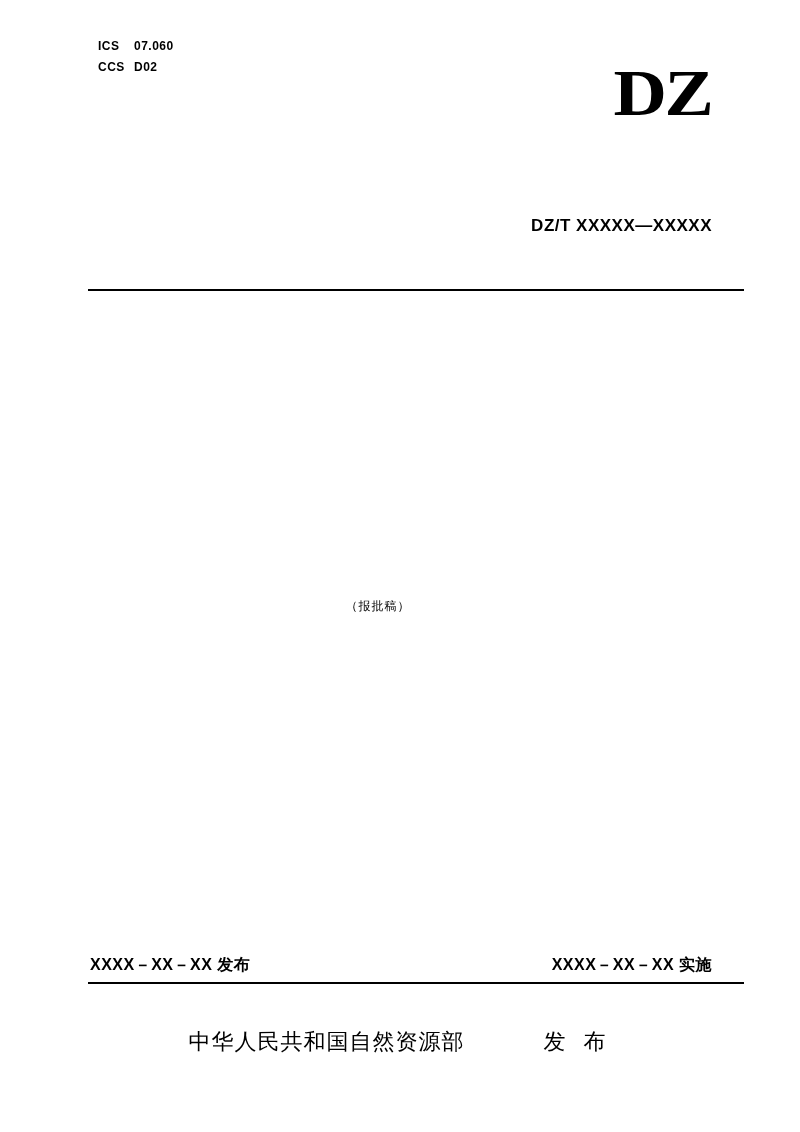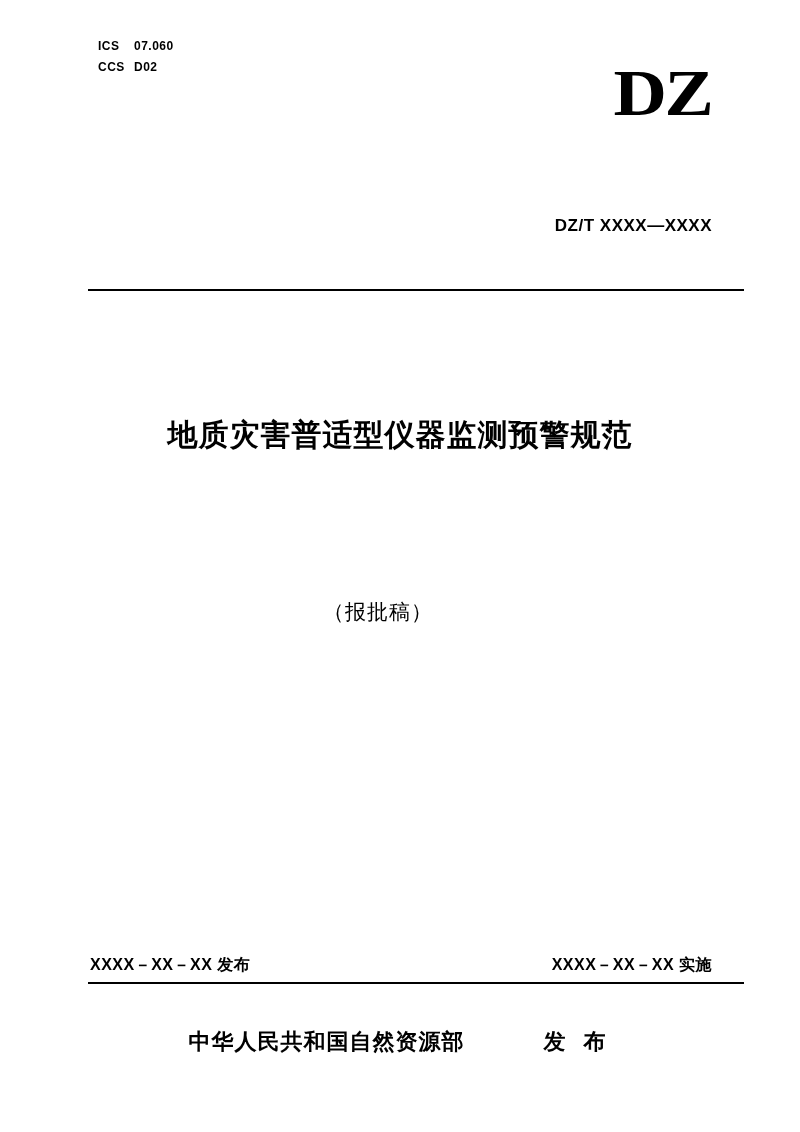--- a/index.html
+++ b/index.html
@@ -124,21 +124,21 @@
     font-size: 16.5px;
     letter-spacing: 0.1px;
   }
   .draft-stage {
     position: absolute;
     top: 598px;
     left: 0;
     width: 756px;
     text-align: center;
     font-family: "Liberation Sans", sans-serif;
-    font-size: 21px;
+    font-size: 12px;
     letter-spacing: 1px;
   }
 
   
   .issue-date {
     position: absolute;
     top: 955px;
     left: 90px;
     font-family: "Liberation Sans", sans-serif;
     font-weight: bold;
@@ -157,21 +157,21 @@
   }
 
   
   .publisher-row {
     position: absolute;
     top: 1027px;
     left: 0;
     width: 800px;
     text-align: center;
     font-family: "Liberation Sans", sans-serif;
-    font-weight: bold;
+    font-weight: normal;
     font-size: 22px;
     letter-spacing: 1px;
   }
   .publisher-row .issuer {
     display: inline-block;
   }
   .publisher-row .publish-word {
     display: inline-block;
     margin-left: 72px;
     letter-spacing: 6px;
@@ -189,25 +189,24 @@
     </div>
     <div class="code-row">
       <span class="code-key">CCS</span>
       <span class="code-val">D02</span>
     </div>
   </div>
 
   <div class="dz-logo">DZ</div>
 
 
-  <div class="std-number">DZ/T XXXX—XXXX</div>
+  <div class="std-number">DZ/T XXXXX—XXXXX</div>
 
   <div class="rule-top"></div>
 
-  <div class="title-cn">地质灾害普适型仪器监测预警规范</div>
   <div class="draft-stage">（报批稿）</div>
 
   <div class="rule-bottom"></div>
 
   <div class="issue-date">XXXX－XX－XX 发布</div>
   <div class="effective-date">XXXX－XX－XX 实施</div>
 
   <div class="publisher-row">
     <span class="issuer">中华人民共和国自然资源部</span>
     <span class="publish-word">发 布</span>

